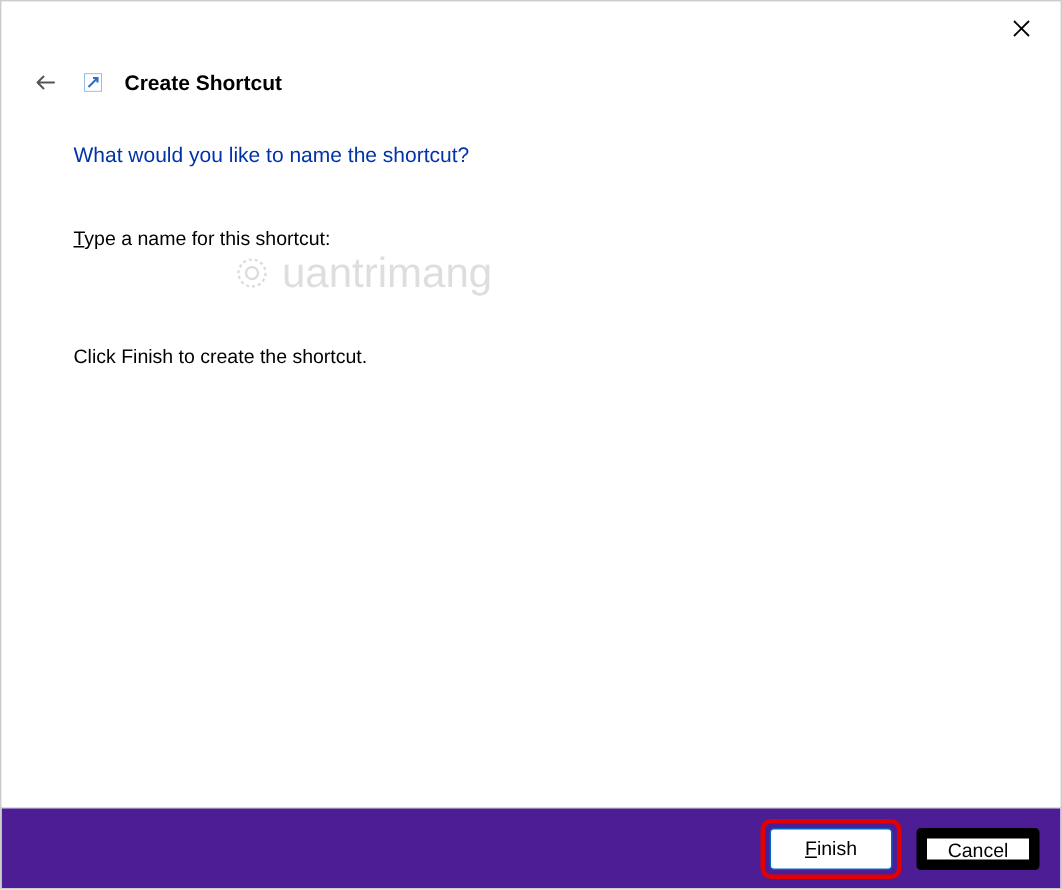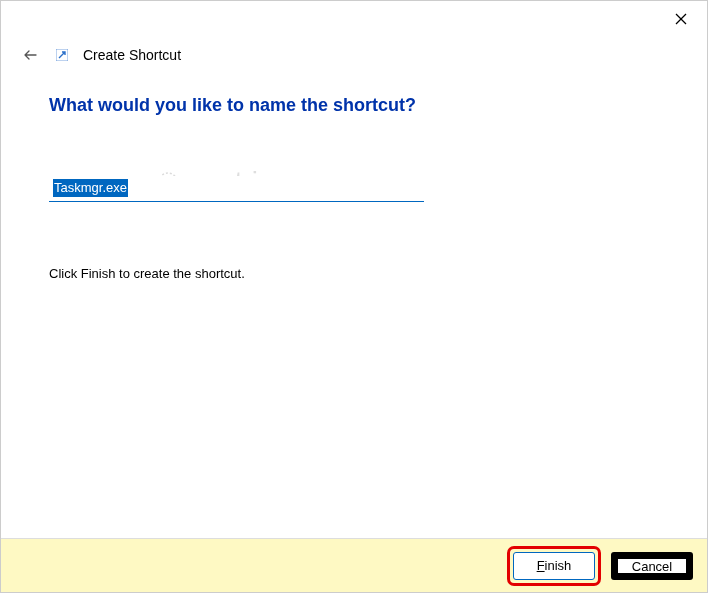--- a/index.html
+++ b/index.html
@@ -69,31 +69,31 @@
       justify-content: center;
       position: relative;
     }
     .shortcut-icon svg {
       width: 12px;
       height: 12px;
     }
     .header-title {
       font-size: 14px;
       color: #000;
-      font-weight: 400;
+      font-weight: 700;
     }
     .content {
       flex: 1;
       padding: 0 48px;
     }
     .main-heading {
-      font-size: 18px;
+      font-size: 14px;
       color: #0033aa;
-      font-weight: 700;
-      margin-bottom: 60px;
+      font-weight: 400;
+      margin-bottom: 40px;
     }
     .input-label {
       font-size: 13px;
       color: #000;
       margin-bottom: 2px;
     }
     .input-label .underline-letter {
       text-decoration: underline;
     }
     .input-wrapper {
@@ -123,21 +123,21 @@
       pointer-events: none;
     }
     .instruction-text {
       font-size: 13px;
       color: #000;
       margin-top: 64px;
     }
     .footer {
       height: 54px;
       border-top: 1px solid #ddd;
-      background: #fef9c3;
+      background: #4c1d95;
       display: flex;
       justify-content: flex-end;
       align-items: center;
       padding-right: 14px;
       gap: 10px;
     }
     .finish-wrapper {
       border: 3px solid #e30000;
       border-radius: 7px;
       padding: 3px;
@@ -211,23 +211,22 @@
     <h1 class="main-heading">What would you like to name the shortcut?</h1>
 
     <div class="watermark">
       <svg class="watermark-icon" viewBox="0 0 30 30">
         <circle cx="15" cy="15" r="9" fill="none" stroke="#999" stroke-width="1.5" stroke-dasharray="2 2"></circle>
         <circle cx="15" cy="15" r="4" fill="none" stroke="#999" stroke-width="1.5"></circle>
       </svg>
       <span>uantrimang</span>
     </div>
 
-    <div class="input-wrapper">
-      <input type="text" class="name-input" value="Taskmgr.exe" style="">
-      <div class="input-selection">Taskmgr.exe</div>
+    <div class="input-label">
+      <span class="underline-letter">T</span><span>ype a name for this shortcut:</span>
     </div>
 
     <p class="instruction-text">Click Finish to create the shortcut.</p>
   </div>
 
   <div class="footer">
     <div class="finish-wrapper">
       <button class="btn btn-primary">
         <span class="underline-letter">F</span><span>inish</span>
       </button>

